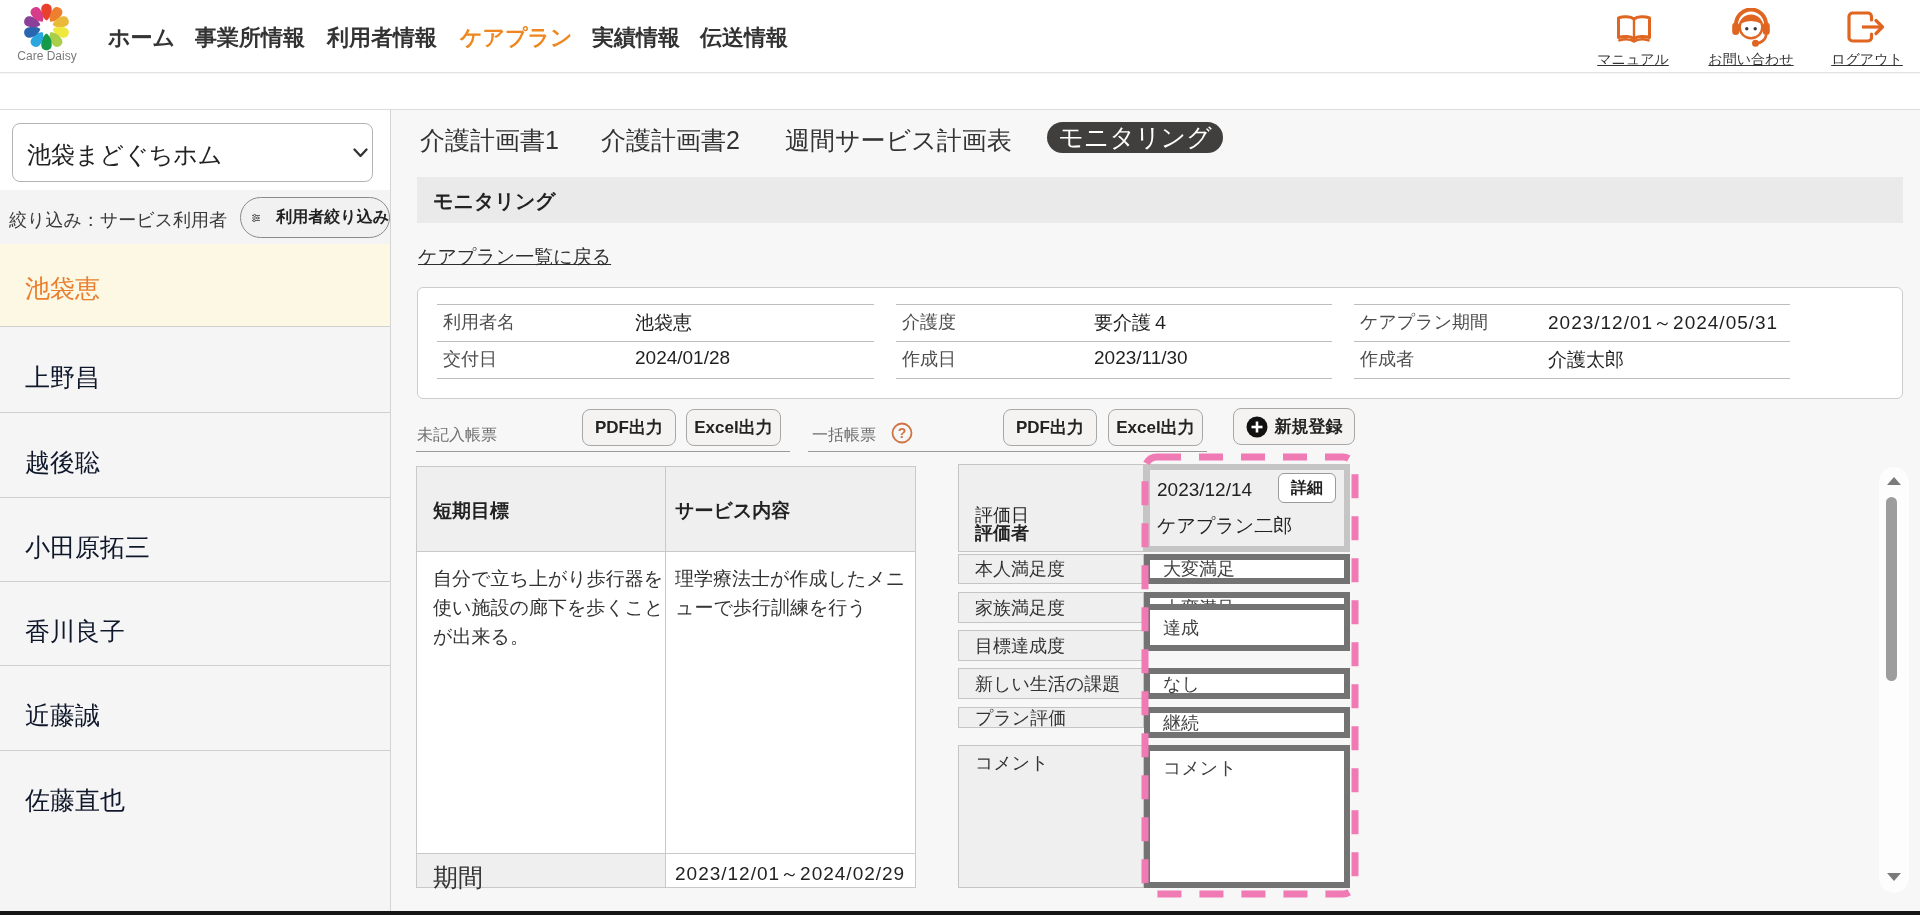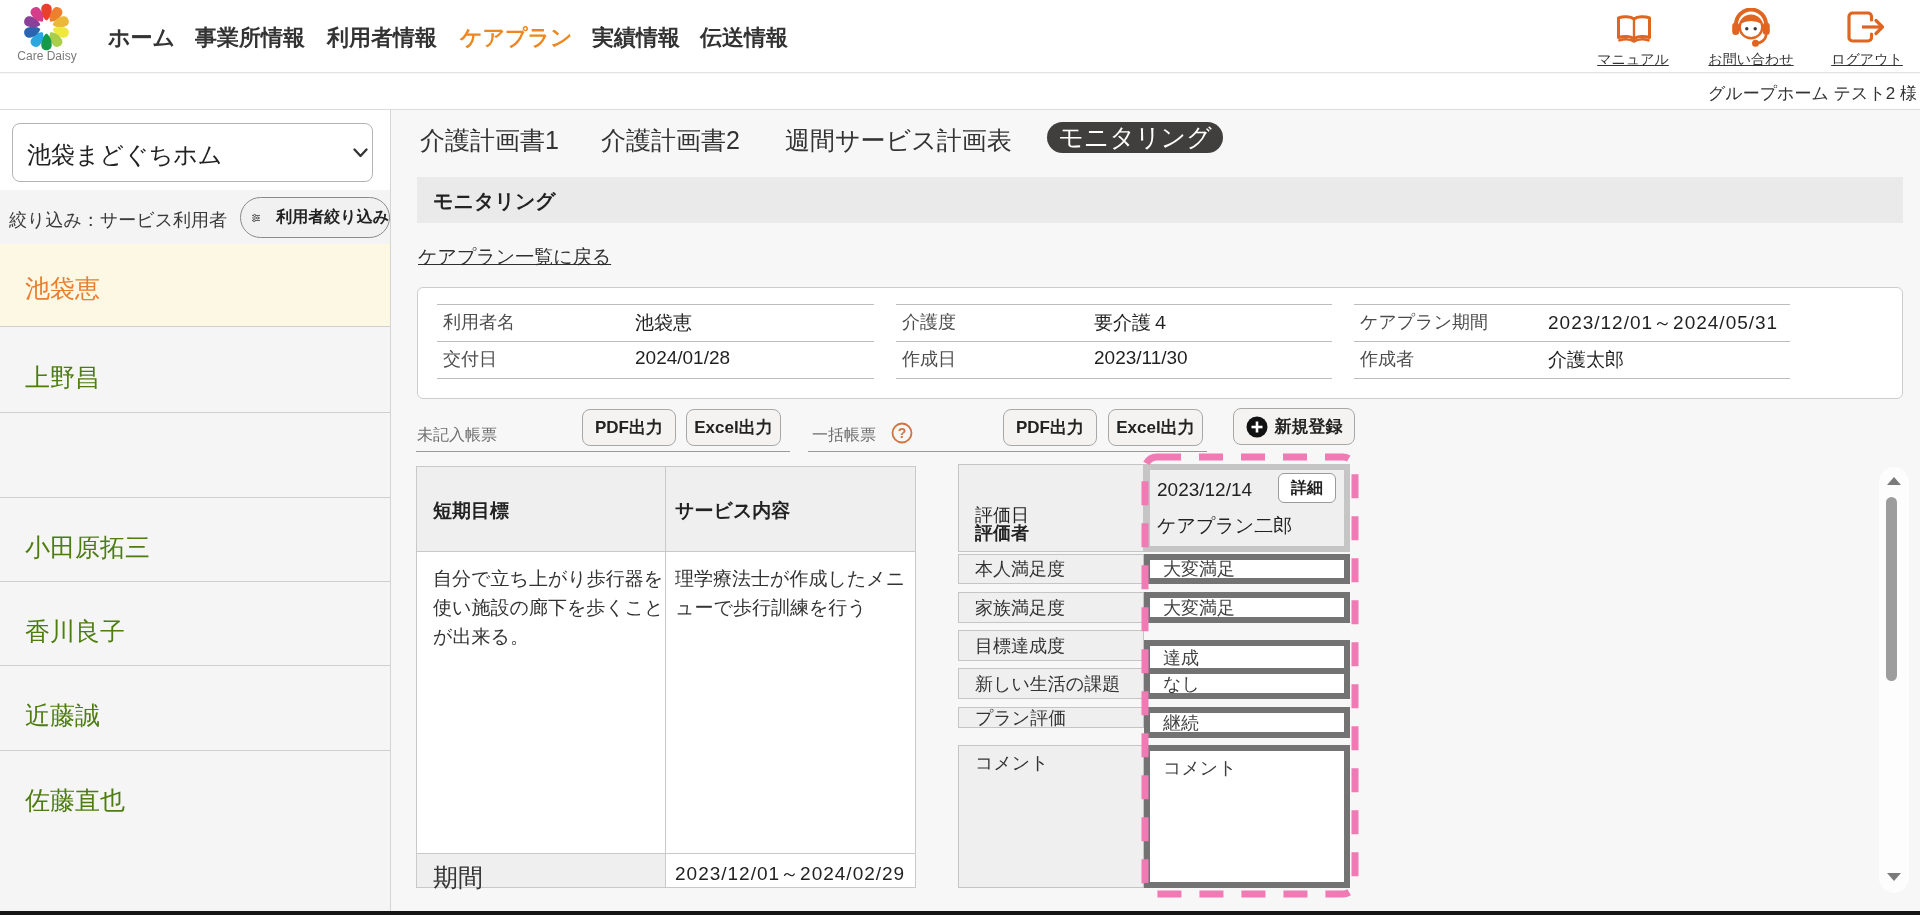--- a/index.html
+++ b/index.html
@@ -2,21 +2,21 @@
 <html lang="ja"><head>
 <meta charset="utf-8">
 <style>
 *{margin:0;padding:0;box-sizing:border-box}
 html,body{width:1920px;height:915px;overflow:hidden;background:#fff}
 body{font-family:"Liberation Sans",sans-serif;color:#333}
 #page{position:relative;width:1920px;height:915px;background:#f7f7f7;overflow:hidden}
 .a{position:absolute}
 .nav{position:absolute;top:23px;font-size:22px;font-weight:bold;color:#333;white-space:nowrap}
 .hicon{position:absolute;top:51px;font-size:14px;color:#333;text-decoration:underline;text-align:center;white-space:nowrap}
-.srow{position:absolute;left:0;width:390px;font-size:25px;color:#4d7c0f;white-space:nowrap}
+.srow{position:absolute;left:0;width:390px;font-size:25px;color:#0f172a;white-space:nowrap}
 .sep{position:absolute;left:0;width:390px;height:1px;background:#cfcfcf}
 .btn{position:absolute;height:37px;border:1px solid #a8a8a8;border-radius:8px;background:#f4f3f1;font-weight:bold;font-size:17px;color:#222;display:flex;align-items:center;justify-content:center;white-space:nowrap}
 .lbl16{position:absolute;font-size:16px;color:#6e6e6e;white-space:nowrap}
 .uline{position:absolute;height:1px;background:#9a9a9a}
 .cline{position:absolute;height:1px;background:#bdbdbd}
 .clabel{position:absolute;font-size:18px;color:#4d4d4d;white-space:nowrap}
 .cval{position:absolute;font-size:19px;color:#1f1f1f;white-space:nowrap}
 .rlab{position:absolute;left:958px;width:186px;background:#efefef;border:1px solid #c5c5c5;font-size:18px;color:#333;display:flex;align-items:center;padding-left:16px;white-space:nowrap}
 .rval{position:absolute;left:1144px;width:206px;background:#fff;border:6px solid #737373;font-size:18px;color:#404040;display:flex;align-items:center;padding-left:13px;white-space:nowrap}
 </style>
@@ -89,21 +89,20 @@
 <div class="hicon" style="left:1705px;width:92px">お問い合わせ</div>
 
 <svg class="a" style="left:1845px;top:11px" width="42" height="32" viewBox="0 0 42 32">
   <path d="M26.5 9 V5.5 a3.5 3.5 0 0 0 -3.5 -3.5 H7.5 a3.5 3.5 0 0 0 -3.5 3.5 V26.5 a3.5 3.5 0 0 0 3.5 3.5 H23 a3.5 3.5 0 0 0 3.5 -3.5 V23" fill="none" stroke="#e06520" stroke-width="3.2" stroke-linecap="round"></path>
   <line x1="17" y1="16" x2="37" y2="16" stroke="#e06520" stroke-width="3.2"></line>
   <path d="M31 9.5 L37.5 16 L31 22.5" fill="none" stroke="#e06520" stroke-width="3.2" stroke-linejoin="round" stroke-linecap="round"></path>
 </svg>
 <div class="hicon" style="left:1830px;width:74px">ログアウト</div>
 
 <div class="a" style="left:0;top:74px;width:1920px;height:36px;background:#fff;border-bottom:1px solid #dcdcdc"></div>
-<div class="a" style="left:0;top:82px;width:1917px;text-align:right;font-size:17px;color:#333">グループホーム テスト2 様</div>
 
 <div class="a" style="left:0;top:110px;width:390px;height:80px;background:#fff"></div>
 <div class="a" style="left:0;top:190px;width:390px;height:54px;background:#f4f4f4"></div>
 <div class="a" style="left:0;top:244px;width:390px;height:667px;background:#f5f5f5"></div>
 <div class="a" style="left:390px;top:110px;width:1px;height:801px;background:#d4d4d4"></div>
 
 <div class="a" style="left:12px;top:123px;width:361px;height:59px;background:#fff;border:1px solid #b3b3b3;border-radius:8px"></div>
 <div class="a" style="left:27px;top:139px;font-size:24px;color:#222">池袋まどぐちホム</div>
 <svg class="a" style="left:353px;top:148px" width="15" height="10" viewBox="0 0 15 10">
       <path d="M1.5 1.5 L7.5 8 L13.5 1.5" fill="none" stroke="#333" stroke-width="2.3" stroke-linecap="round" stroke-linejoin="round"></path>
@@ -123,20 +122,21 @@
 </svg>
 <span style="font-size:16px;font-weight:bold;color:#222;margin-left:16px;white-space:nowrap">利用者絞り込み</span>
 </div>
 
 <div class="sep" style="top:244px"></div>
 <div class="a" style="left:0;top:244px;width:390px;height:82px;background:#fcf8e3"></div>
 <div class="srow" style="top:272px;color:#e87e2e;padding-left:25px">池袋恵</div>
 <div class="sep" style="top:326px"></div>
 <div class="srow" style="top:361px;padding-left:25px">上野昌</div>
 <div class="sep" style="top:412px"></div>
+<div class="srow" style="top:446px;padding-left:25px">越後聡</div>
 <div class="sep" style="top:497px"></div>
 <div class="srow" style="top:531px;padding-left:25px">小田原拓三</div>
 <div class="sep" style="top:581px"></div>
 <div class="srow" style="top:615px;padding-left:25px">香川良子</div>
 <div class="sep" style="top:665px"></div>
 <div class="srow" style="top:699px;padding-left:25px">近藤誠</div>
 <div class="sep" style="top:750px"></div>
 <div class="srow" style="top:784px;padding-left:25px">佐藤直也</div>
 
 <div class="a" style="left:420px;top:124px;font-size:25px;color:#333;white-space:nowrap">介護計画書1</div>
@@ -210,21 +210,21 @@
 <div class="a" style="left:975px;top:521px;font-size:18px;font-weight:bold;color:#222">評価者</div>
 <div class="a" style="left:1157px;top:479px;font-size:19px;color:#222">2023/12/14</div>
 <div class="a" style="left:1278px;top:473px;width:58px;height:30px;background:#fff;border:1px solid #9a9a9a;border-radius:6px;font-size:16px;font-weight:bold;color:#222;text-align:center;line-height:27px">詳細</div>
 <div class="a" style="left:1157px;top:513px;font-size:19px;color:#222">ケアプラン二郎</div>
 
 <div class="rlab" style="top:554px;height:30px">本人満足度</div>
 <div class="rval" style="top:554px;height:30px">大変満足</div>
 <div class="rlab" style="top:592px;height:31px">家族満足度</div>
 <div class="rval" style="top:592px;height:31px">大変満足</div>
 <div class="rlab" style="top:630px;height:31px">目標達成度</div>
-<div class="rval" style="top:640px;height:36px">達成</div>
+<div class="rval" style="top:604px;height:47px">達成</div>
 <div class="rlab" style="top:668px;height:31px">新しい生活の課題</div>
 <div class="rval" style="top:668px;height:31px">なし</div>
 <div class="rlab" style="top:707px;height:21px">プラン評価</div>
 <div class="rval" style="top:707px;height:31px">継続</div>
 <div class="rlab" style="top:745px;height:143px;align-items:flex-start;padding-top:5px">コメント</div>
 <div class="rval" style="top:745px;height:143px;align-items:flex-start;padding-top:5px">コメント</div>
 
 <svg class="a" style="left:1133px;top:447px" width="238" height="464" viewBox="0 0 238 464">
   <rect x="12" y="10" width="210" height="437" rx="12" fill="none" stroke="#f07ab4" stroke-width="7" stroke-dasharray="24 18"></rect>
 </svg>

